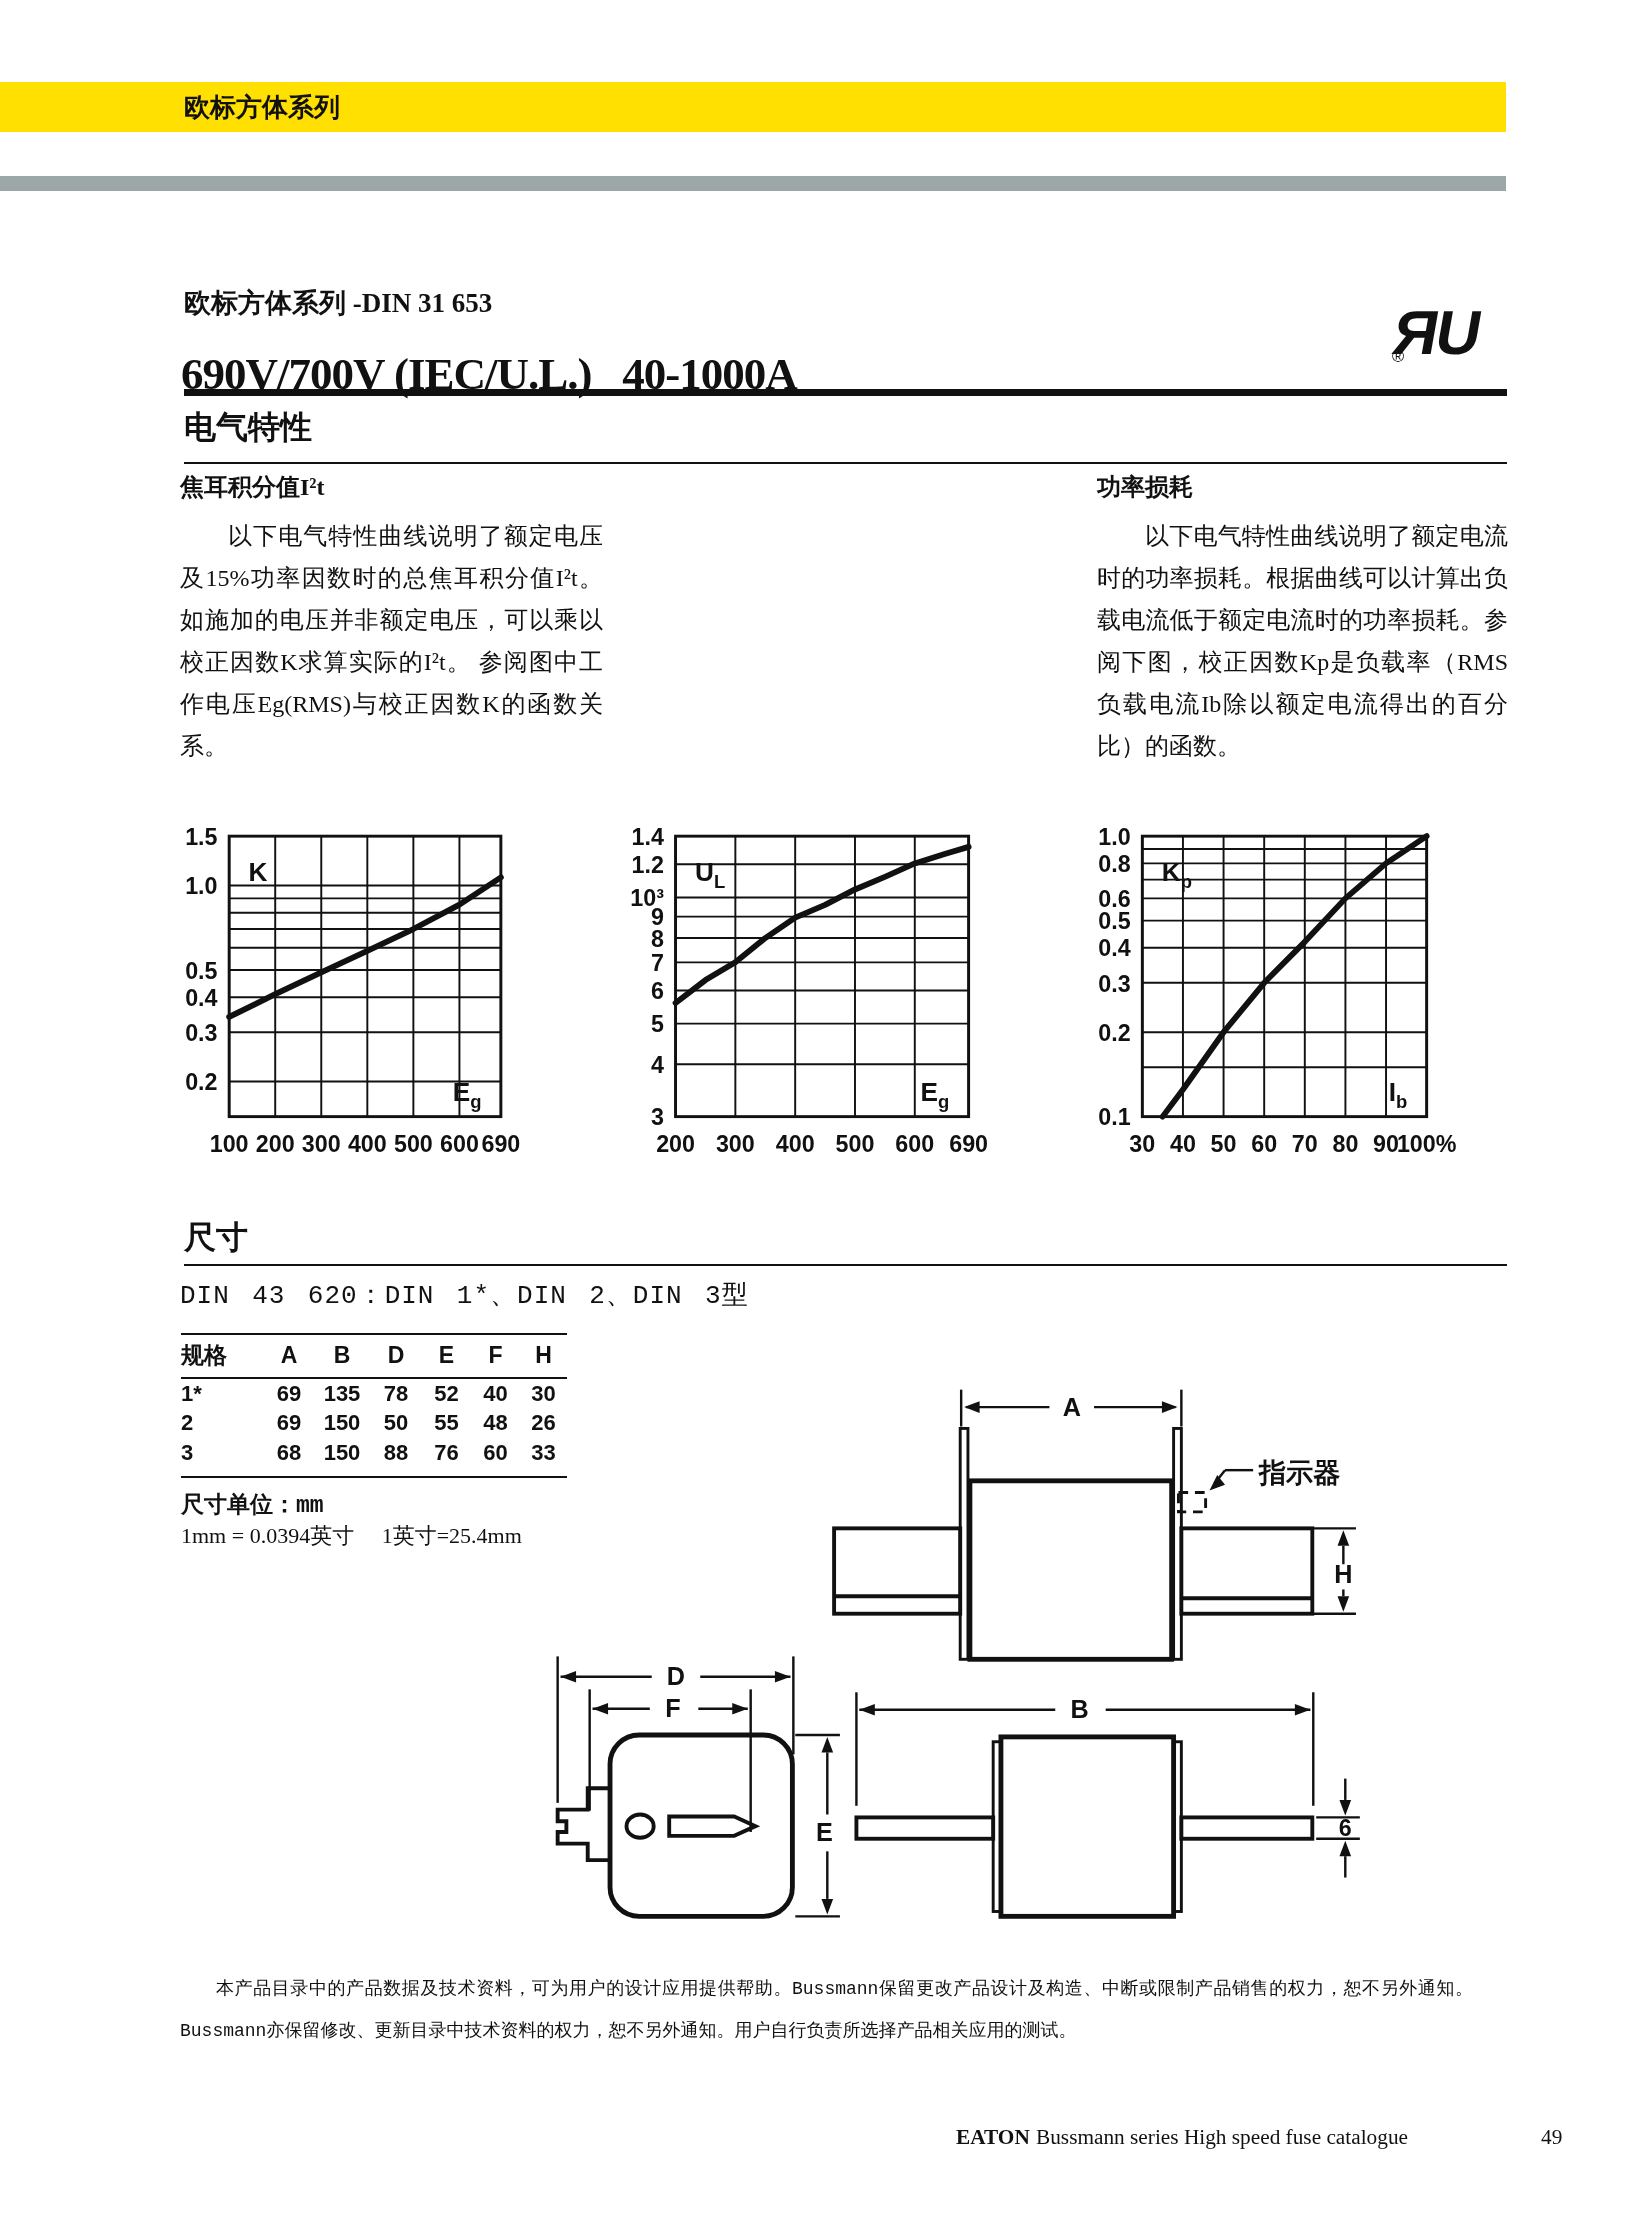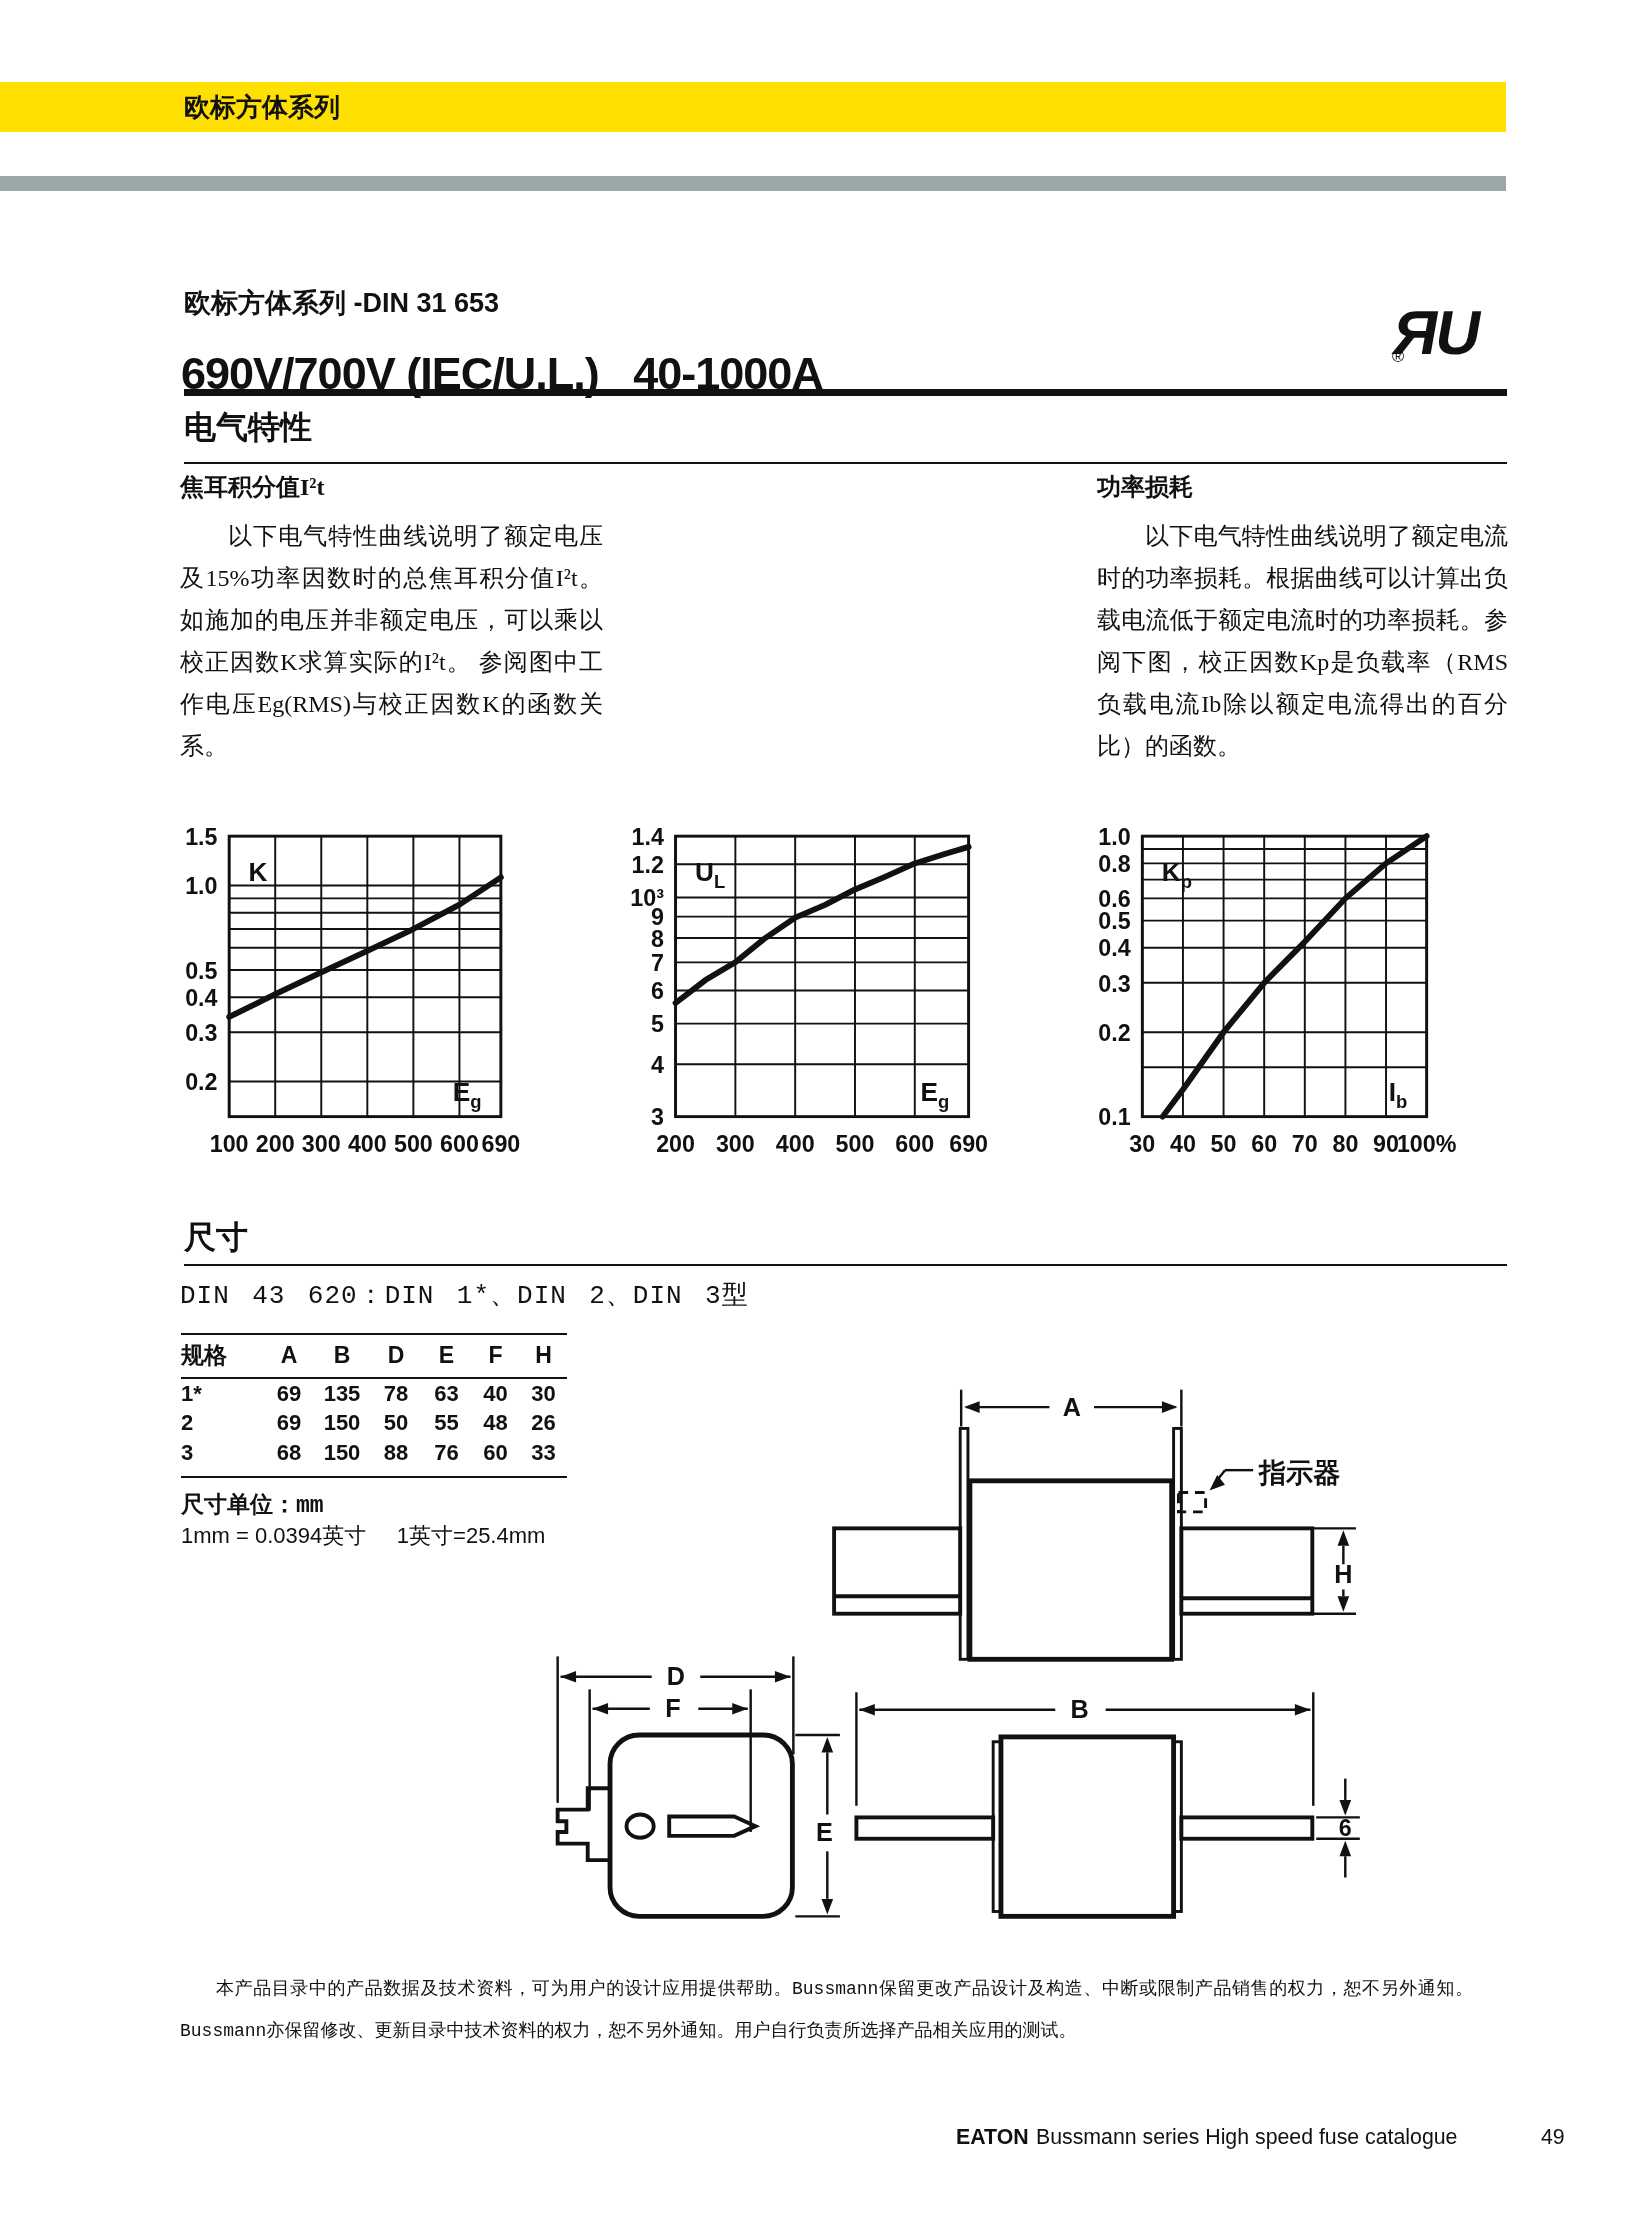--- a/index.html
+++ b/index.html
@@ -1,20 +1,20 @@
 <!DOCTYPE html>
 <html><head>
 <meta charset="utf-8">
 <style>
   html,body{margin:0;padding:0;background:#e8e8e8;}
   #page{position:relative;width:1651px;height:2224px;background:#ffffff;
         font-family:"Liberation Sans",sans-serif;color:#111;overflow:hidden;margin:0 auto;}
   .abs{position:absolute;}
   .serif{font-family:Liberation Mono, monospace;}
-  .sans{font-family:Liberation Sans, sans-serif;}
+  .sans{font-family:Liberation Serif, serif;}
   .bar{position:absolute;left:0;}
   .rule{position:absolute;background:#111;}
   .colblock{position:absolute;}
   .colblock h3{margin:0;font-size:24px;font-weight:bold;font-family:"Liberation Serif","DejaVu Serif",serif;}
   .colblock p{margin:11.6px 0 0 0;font-size:24px;line-height:42px;text-indent:2em;text-align:justify;
               font-family:"Liberation Serif","DejaVu Serif",serif;}
   table.dims{border-collapse:collapse;font-family:"Liberation Sans","DejaVu Sans",sans-serif;
              border-top:2.9px solid #111;border-bottom:2.9px solid #111;}
   table.dims th{font-size:23px;font-weight:bold;padding:4.9px 0 5.8px 0;border-bottom:2.9px solid #111;text-align:center;}
   table.dims th:first-child{text-align:left;}
@@ -200,21 +200,21 @@
       <th>D</th>
       <th>E</th>
       <th>F</th>
       <th>H</th>
     </tr>
     <tr>
       <td>1*</td>
       <td>69</td>
       <td>135</td>
       <td>78</td>
-      <td>63</td>
+      <td>52</td>
       <td>40</td>
       <td>30</td>
     </tr>
     <tr>
       <td>2</td>
       <td>69</td>
       <td>150</td>
       <td>50</td>
       <td>55</td>
       <td>48</td>

